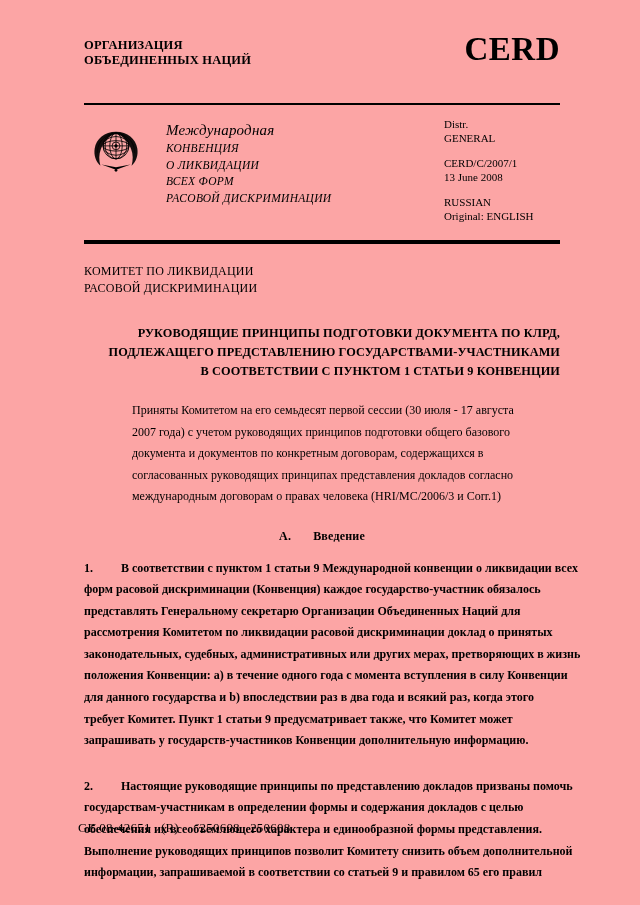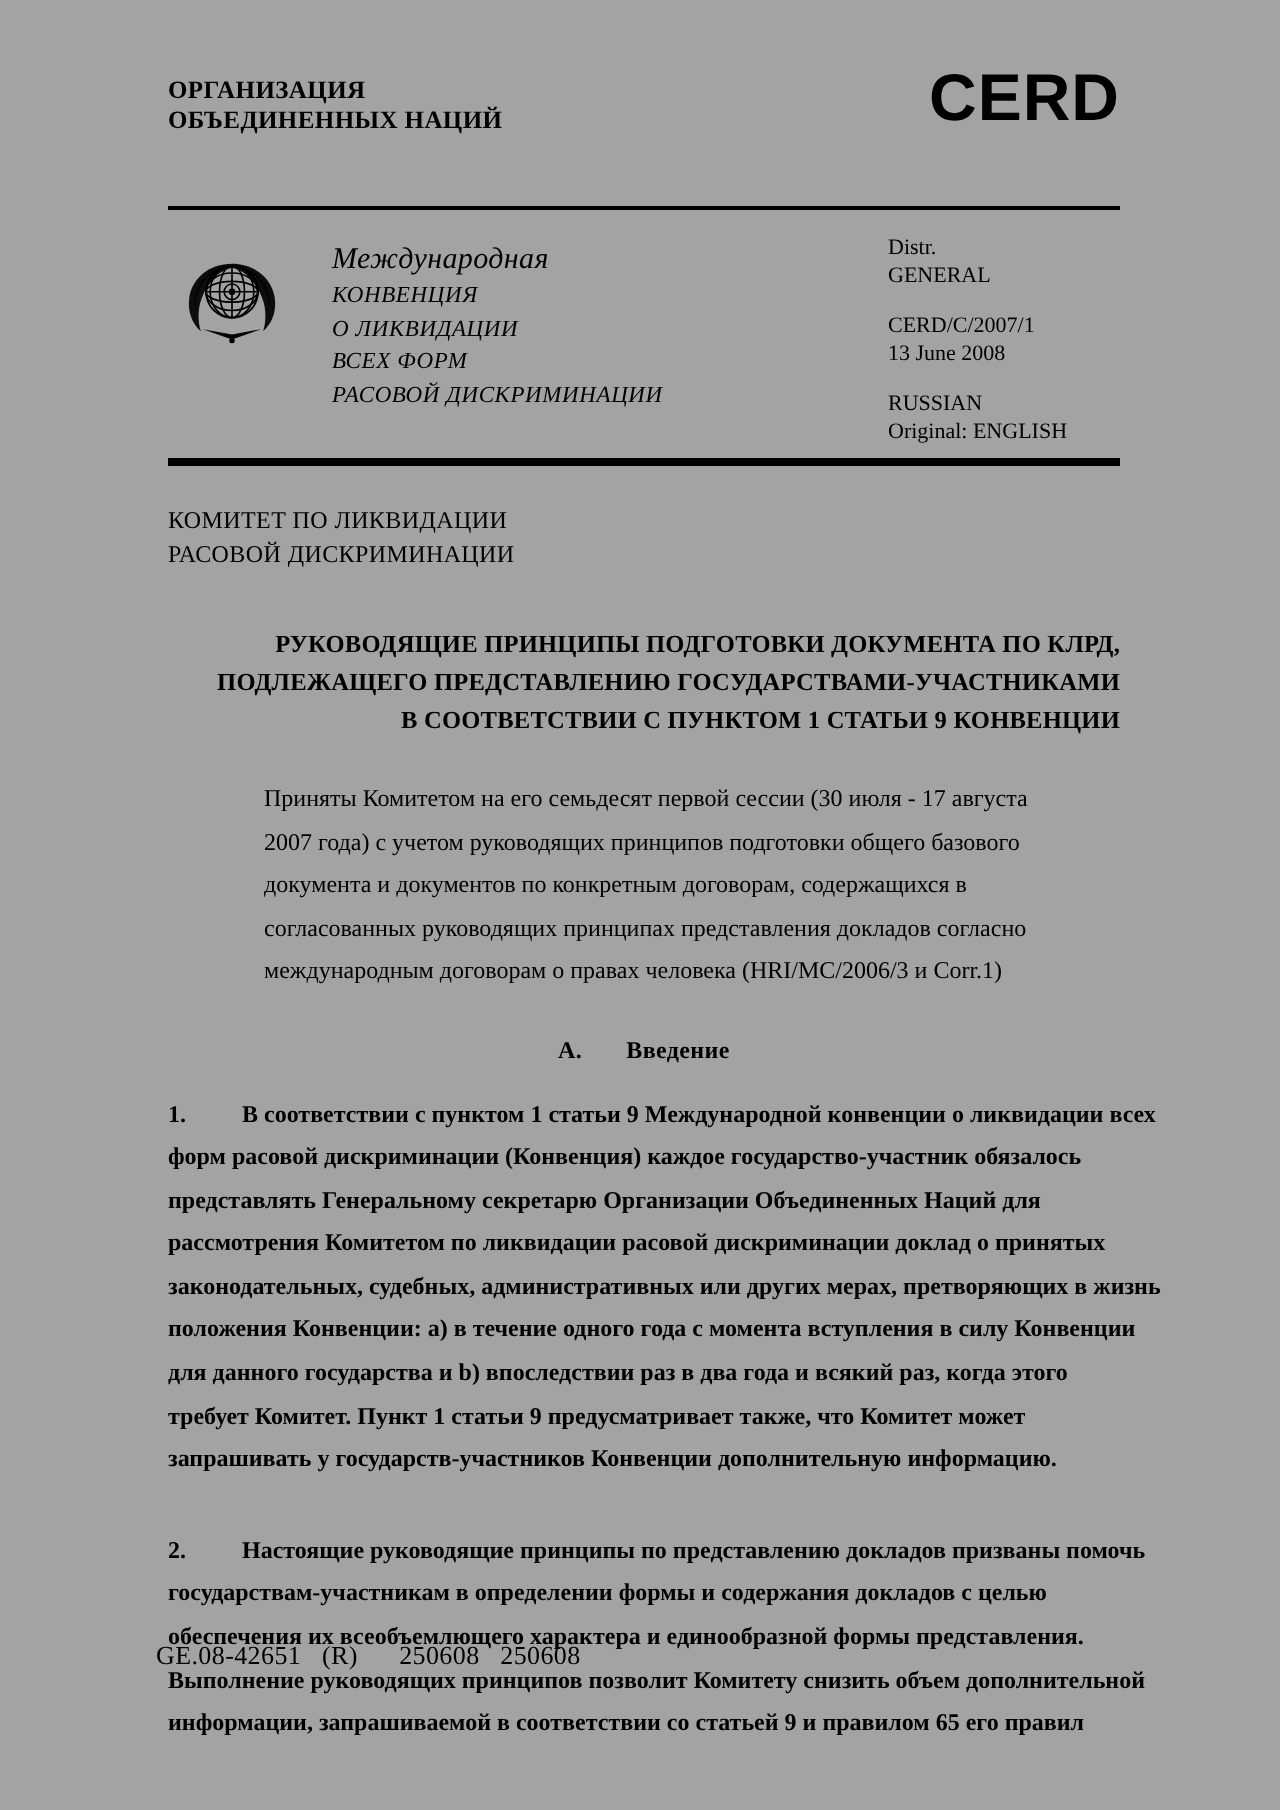--- a/index.html
+++ b/index.html
@@ -14,21 +14,21 @@
     font-family: "Liberation Serif", "DejaVu Serif", serif;
     color: #000000;
     overflow: hidden;
   }
 
   .page {
     position: absolute;
     left: 0; top: 0;
     width: 640px;
     height: 905px;
-    background: #a3a3a3;
+    background: #fca5a5;
   }
 
   .content {
     position: absolute;
     left: 84px;
     top: 0;
     width: 476px;
   }
 
   
@@ -42,42 +42,42 @@
     font-weight: bold;
     font-size: 12.5px;
     line-height: 14.5px;
     letter-spacing: 0.2px;
     white-space: pre-line;
   }
   .cerd-mark {
     position: absolute;
     right: 0;
     top: 32px;
-    font-family: Liberation Sans, sans-serif;
+    font-family: Liberation Serif, serif;
     font-weight: bold;
     font-size: 33px;
     line-height: 34px;
     letter-spacing: 0.5px;
   }
 
   .rule-thin {
     height: 2px;
     background: #000;
     margin-top: 3px;
   }
   .rule-thick {
     height: 4px;
     background: #000;
   }
 
   
   .band {
     position: relative;
     min-height: 118px;
-    padding-top: 6px;
+    padding-top: 17px;
   }
   .emblem {
     position: absolute;
     left: 6px;
     top: 18px;
     width: 52px;
     height: 52px;
   }
   .conv-title {
     position: absolute;

